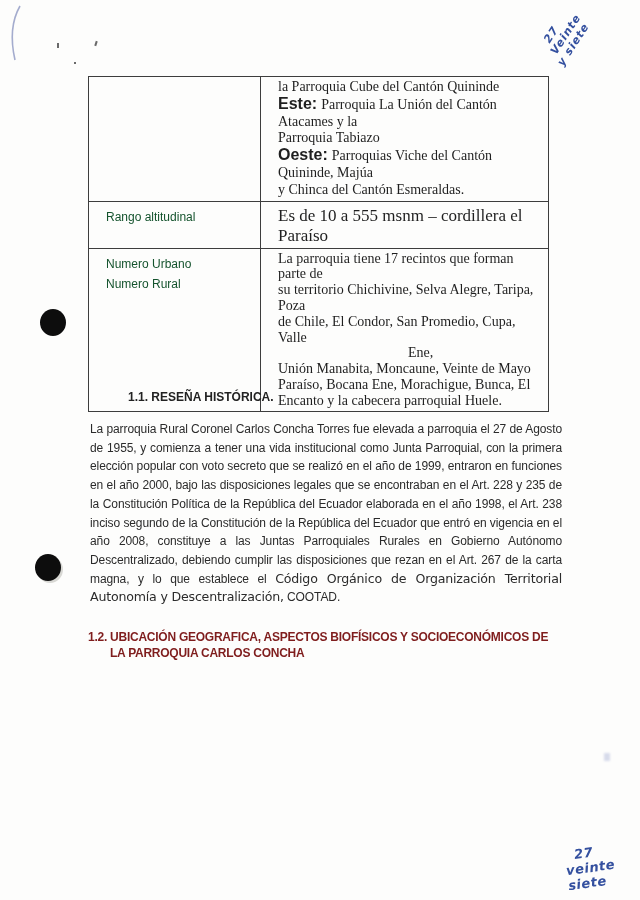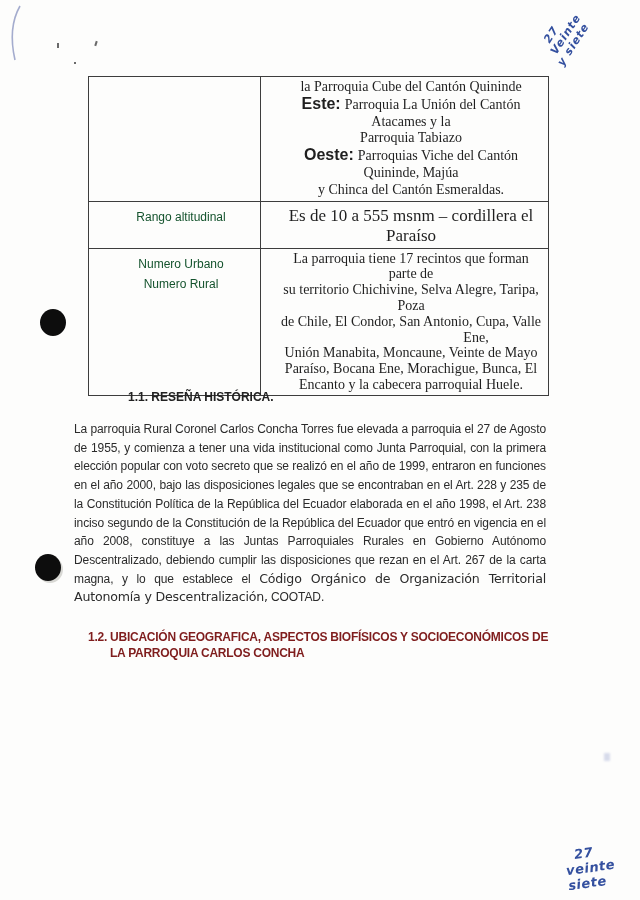--- a/index.html
+++ b/index.html
@@ -30,42 +30,42 @@
   .hw-bottom{left:566px; top:845px; font-size:13px; line-height:15px;
              transform:rotate(-8deg); letter-spacing:.5px;}
   .hw-bottom div:first-child{margin-left:10px;}
 
   
   .doc-table{
     position:absolute; left:88px; top:76px; width:461px;
     border-collapse:collapse; table-layout:fixed;
   }
   .doc-table td{
-    border:1.5px solid #3d3d3d; vertical-align:top; padding:2px 4px 2px 17px;text-align:center;
+    border:1.5px solid #3d3d3d; vertical-align:top; padding:2px 4px 2px 17px;
   }
   td.lbl{width:150px; font-size:12px; padding-top:5px; color:#14532d;}
   td.lbl div{line-height:20px;}
   td.val{font-family:"Liberation Serif", serif; font-size:14px; color:#1f1f1f;}
   tr.r1 td{height:86px;}
   tr.r2 td{height:26px;}
   tr.r3 td{height:52px;}
   tr.r4 td{height:109px;}
   .val .ln{line-height:16.8px;}
   .blbl{font-family:"Liberation Sans", sans-serif; font-size:16px; font-weight:bold; margin-right:4px;}
   tr.r2 td.val{font-size:17px; padding-top:4px;margin-top:44px;}
   .meas{font-size:12.5px; font-weight:600; line-height:18px; font-family:"Liberation Sans", sans-serif;}
   .meas .mname{display:inline-block; width:152px;}
   tr.r3 td.val{padding-top:4px;}
   tr.r4 .ln{line-height:15.8px;}
   .ln.indent{padding-left:130px;}
 
   
   .h11{position:absolute; left:128px; top:390px; font-size:12px; font-weight:bold; color:#222;}
   .para{
-    position:absolute; left:74px; top:420px; width:472px;
+    position:absolute; left:90px; top:420px; width:472px;
     font-size:12px; line-height:18.7px; text-align:justify;
     letter-spacing:-0.1px; color:#2b2b2b;
   }
   .para .emph{font-family:"DejaVu Sans", sans-serif; font-size:12.6px; letter-spacing:-0.2px;}
   .h12{position:absolute; left:88px; top:629px; width:480px;
        font-size:12px; font-weight:bold; letter-spacing:-0.25px; line-height:16px; color:#7f1d1d;}
   .h12 .l2{margin-left:22px;}
 </style>
 </head>
 <body>
@@ -112,21 +112,21 @@
       <td class="val">Es de 10 a 555 msnm – cordillera el Paraíso</td>
     </tr>
     <tr class="r4">
       <td class="lbl">
         <div>Numero Urbano</div>
         <div>Numero Rural</div>
       </td>
       <td class="val">
         <div class="ln">La parroquia tiene 17 recintos que forman parte de</div>
         <div class="ln">su territorio Chichivine, Selva Alegre, Taripa, Poza</div>
-        <div class="ln">de Chile, El Condor, San Antonio, Cupa, Valle</div>
+        <div class="ln">de Chile, El Condor, San Promedio, Cupa, Valle</div>
         <div class="ln indent">Ene,</div>
         <div class="ln">Unión Manabita, Moncaune, Veinte de Mayo</div>
         <div class="ln">Paraíso, Bocana Ene, Morachigue, Bunca, El</div>
         <div class="ln">Encanto y la cabecera parroquial Huele.</div>
       </td>
     </tr>
   </tbody>
     </table>
 
   <div class="h11">1.1. RESEÑA HISTÓRICA.</div>

